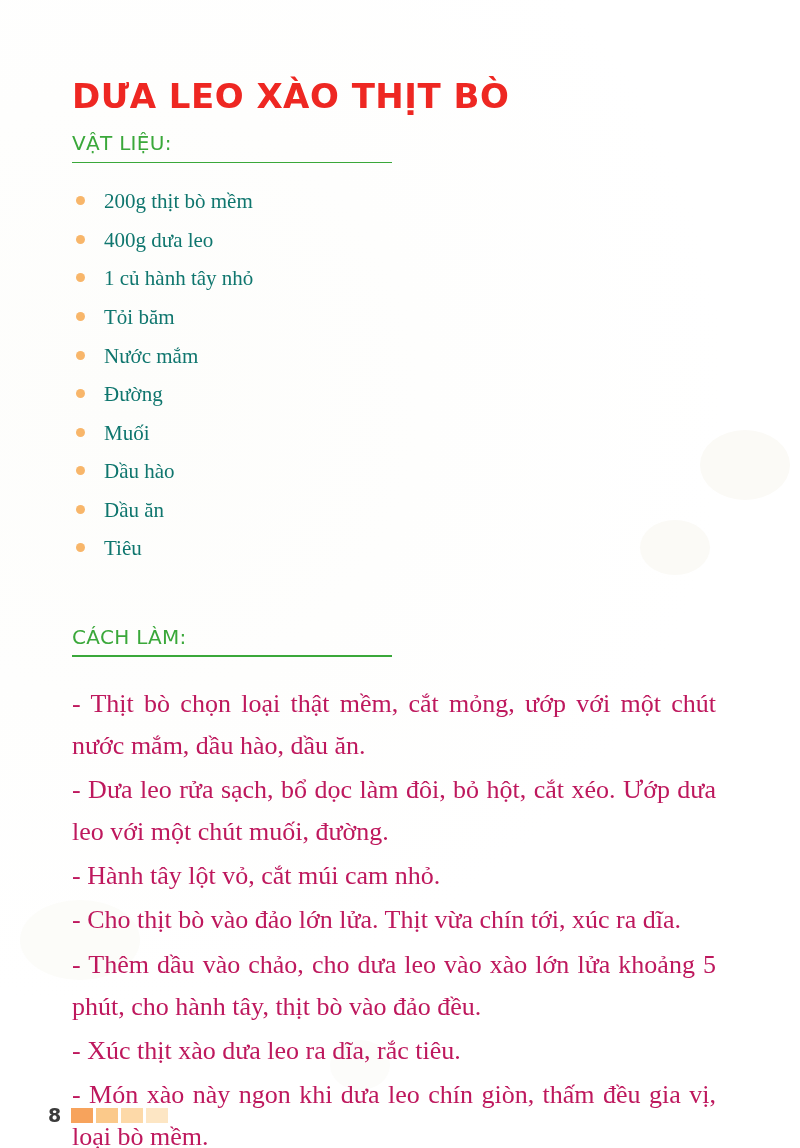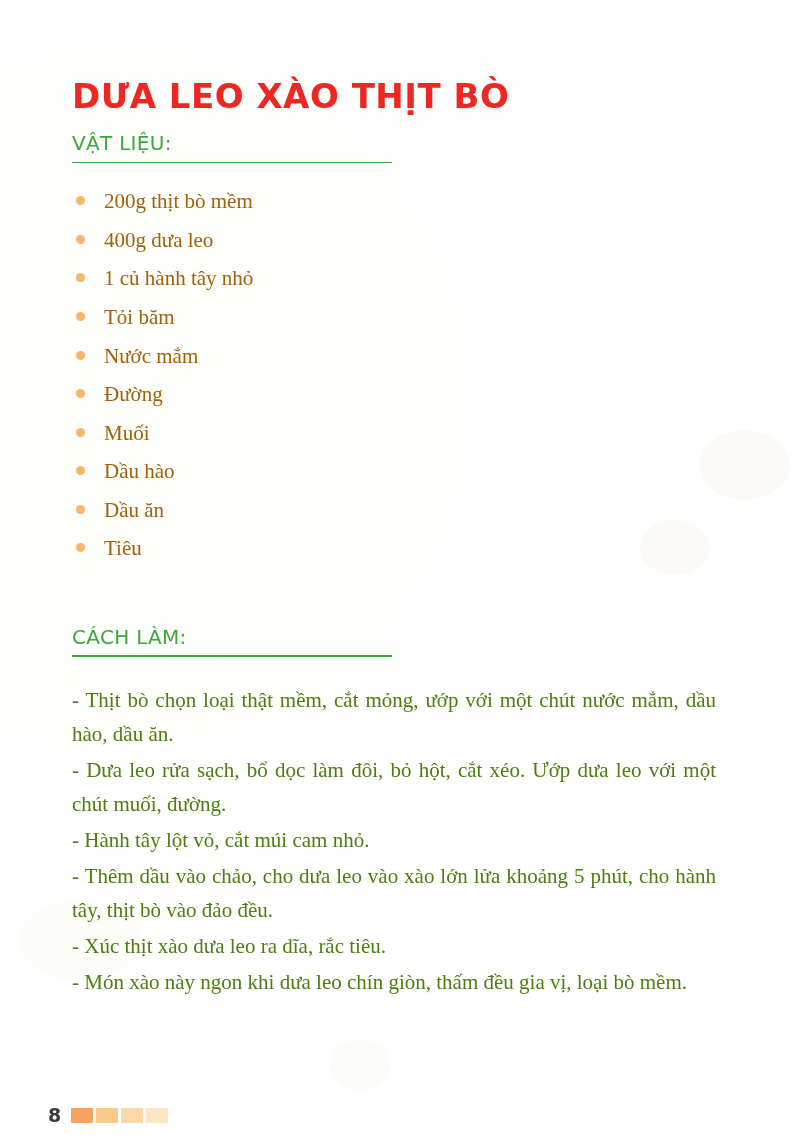--- a/index.html
+++ b/index.html
@@ -78,43 +78,43 @@
     list-style: none;
     margin: 22px 0 0 0;
     padding: 0;
   }
   ul.ingredients li {
     position: relative;
     padding-left: 32px;
     font-size: 21px;
     line-height: 1.55;
     margin-bottom: 6px;
-    color: #a16207;
+    color: #0f766e;
   }
   ul.ingredients li .bullet {
     position: absolute;
     left: 4px;
     top: 11px;
     width: 9px;
     height: 9px;
     border-radius: 50%;
     background: #f8b66a;
     display: block;
   }
 
   .steps {
     margin-top: 26px;
   }
   .steps p {
     margin: 0 16px 2px 0;
-    font-size: 21px;
+    font-size: 26px;
     line-height: 1.62;
     text-align: justify;
     text-justify: inter-word;
-    color: #4d7c0f;
+    color: #be185d;
   }
 
   
   .footer {
     position: absolute;
     left: 48px;
     bottom: 22px;
     display: flex;
     align-items: center;
     gap: 10px;
@@ -162,20 +162,21 @@
     <li><span class="bullet" style="background: rgb(248, 182, 106);"></span><span>Dầu ăn</span></li>
     <li><span class="bullet" style="background: rgb(248, 182, 106);"></span><span>Tiêu</span></li>
   </ul>
 
   <div class="section-head cach" style="color: rgb(58, 168, 58);">CÁCH LÀM:</div>
 
   <div class="steps">
     <p>- Thịt bò chọn loại thật mềm, cắt mỏng, ướp với một chút nước mắm, dầu hào, dầu ăn.</p>
     <p>- Dưa leo rửa sạch, bổ dọc làm đôi, bỏ hột, cắt xéo. Ướp dưa leo với một chút muối, đường.</p>
     <p>- Hành tây lột vỏ, cắt múi cam nhỏ.</p>
+    <p>- Cho thịt bò vào đảo lớn lửa. Thịt vừa chín tới, xúc ra dĩa.</p>
     <p>- Thêm dầu vào chảo, cho dưa leo vào xào lớn lửa khoảng 5 phút, cho hành tây, thịt bò vào đảo đều.</p>
     <p>- Xúc thịt xào dưa leo ra dĩa, rắc tiêu.</p>
     <p>- Món xào này ngon khi dưa leo chín giòn, thấm đều gia vị, loại bò mềm.</p>
   </div>
 </div>
 
 <div class="footer">
   <span class="page-num">8</span>
   <span class="swatches">
     <span class="sw" style="background: rgb(247, 163, 92);"></span>

